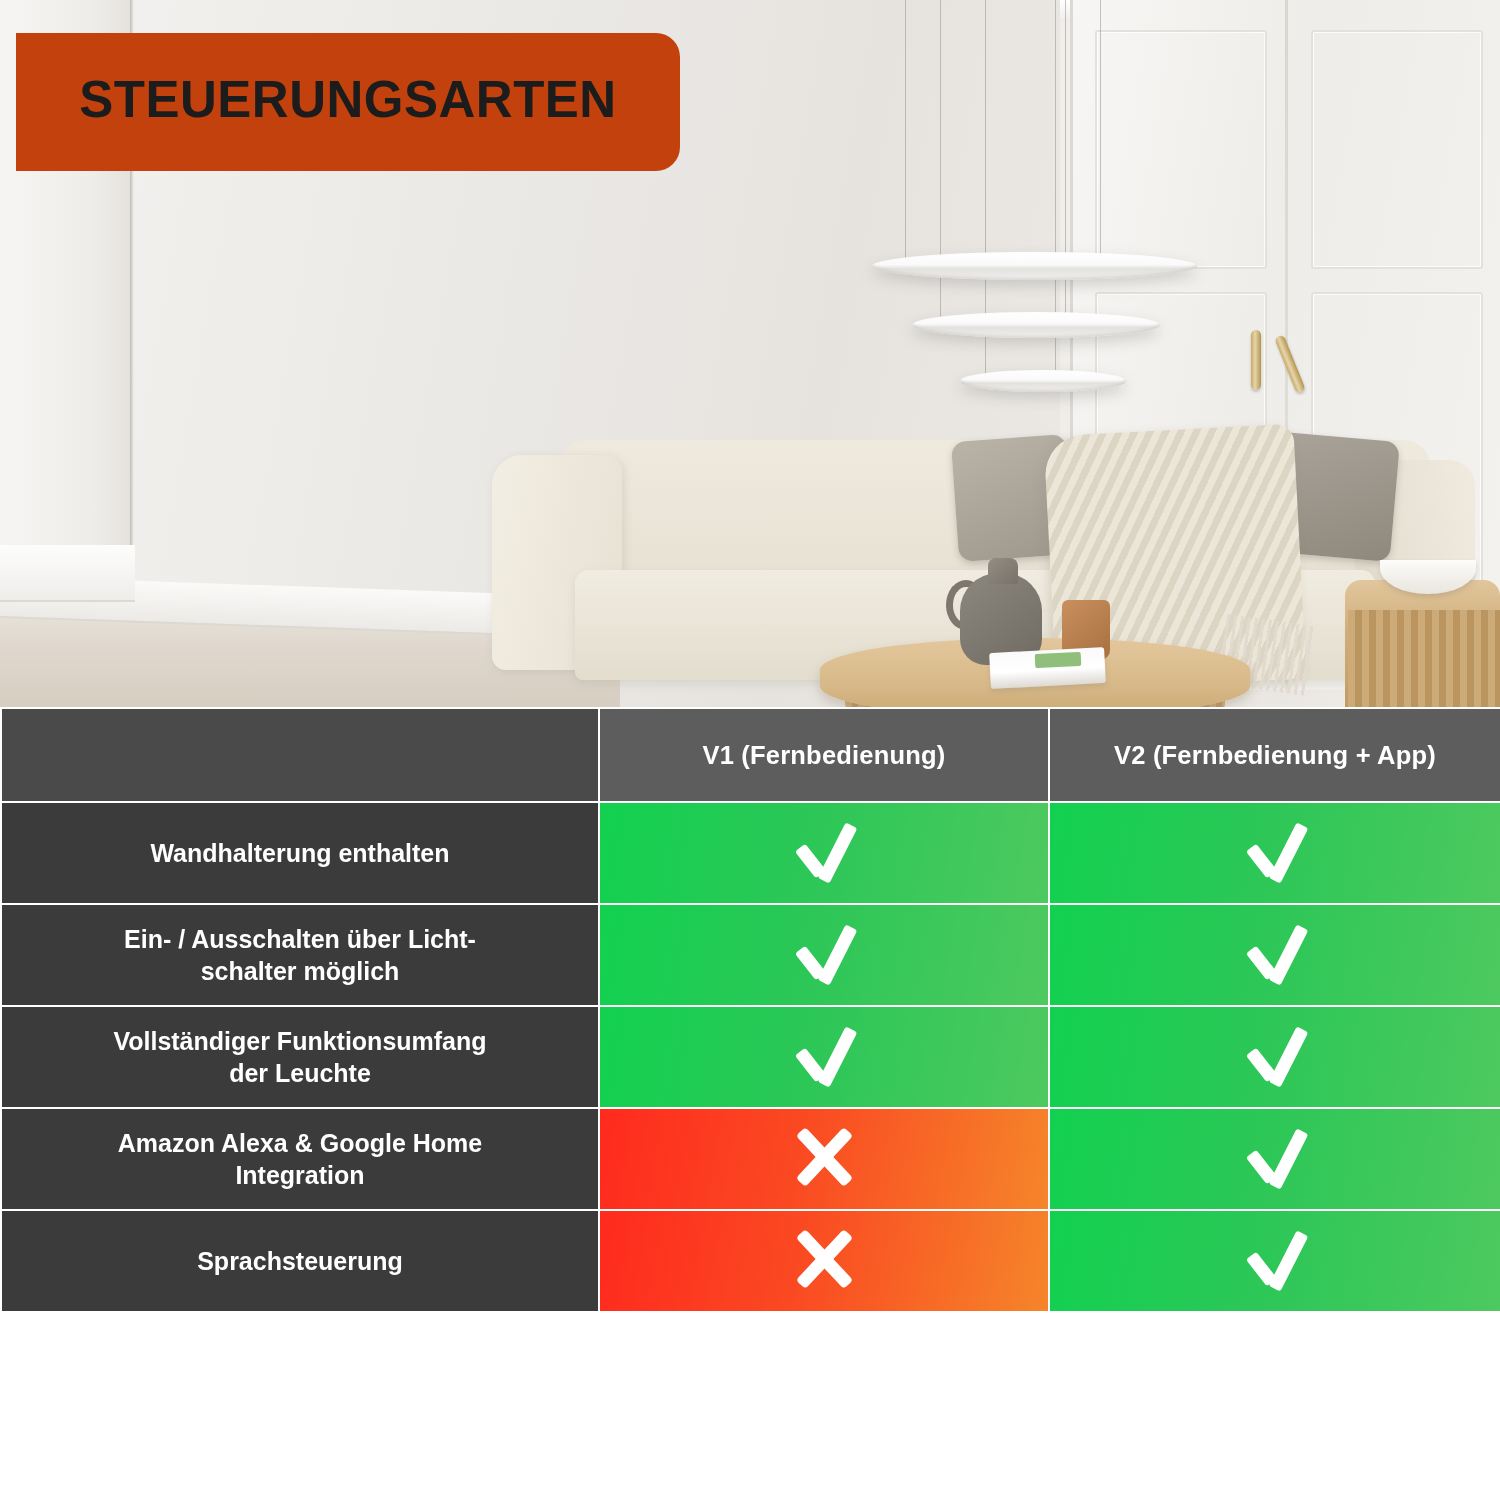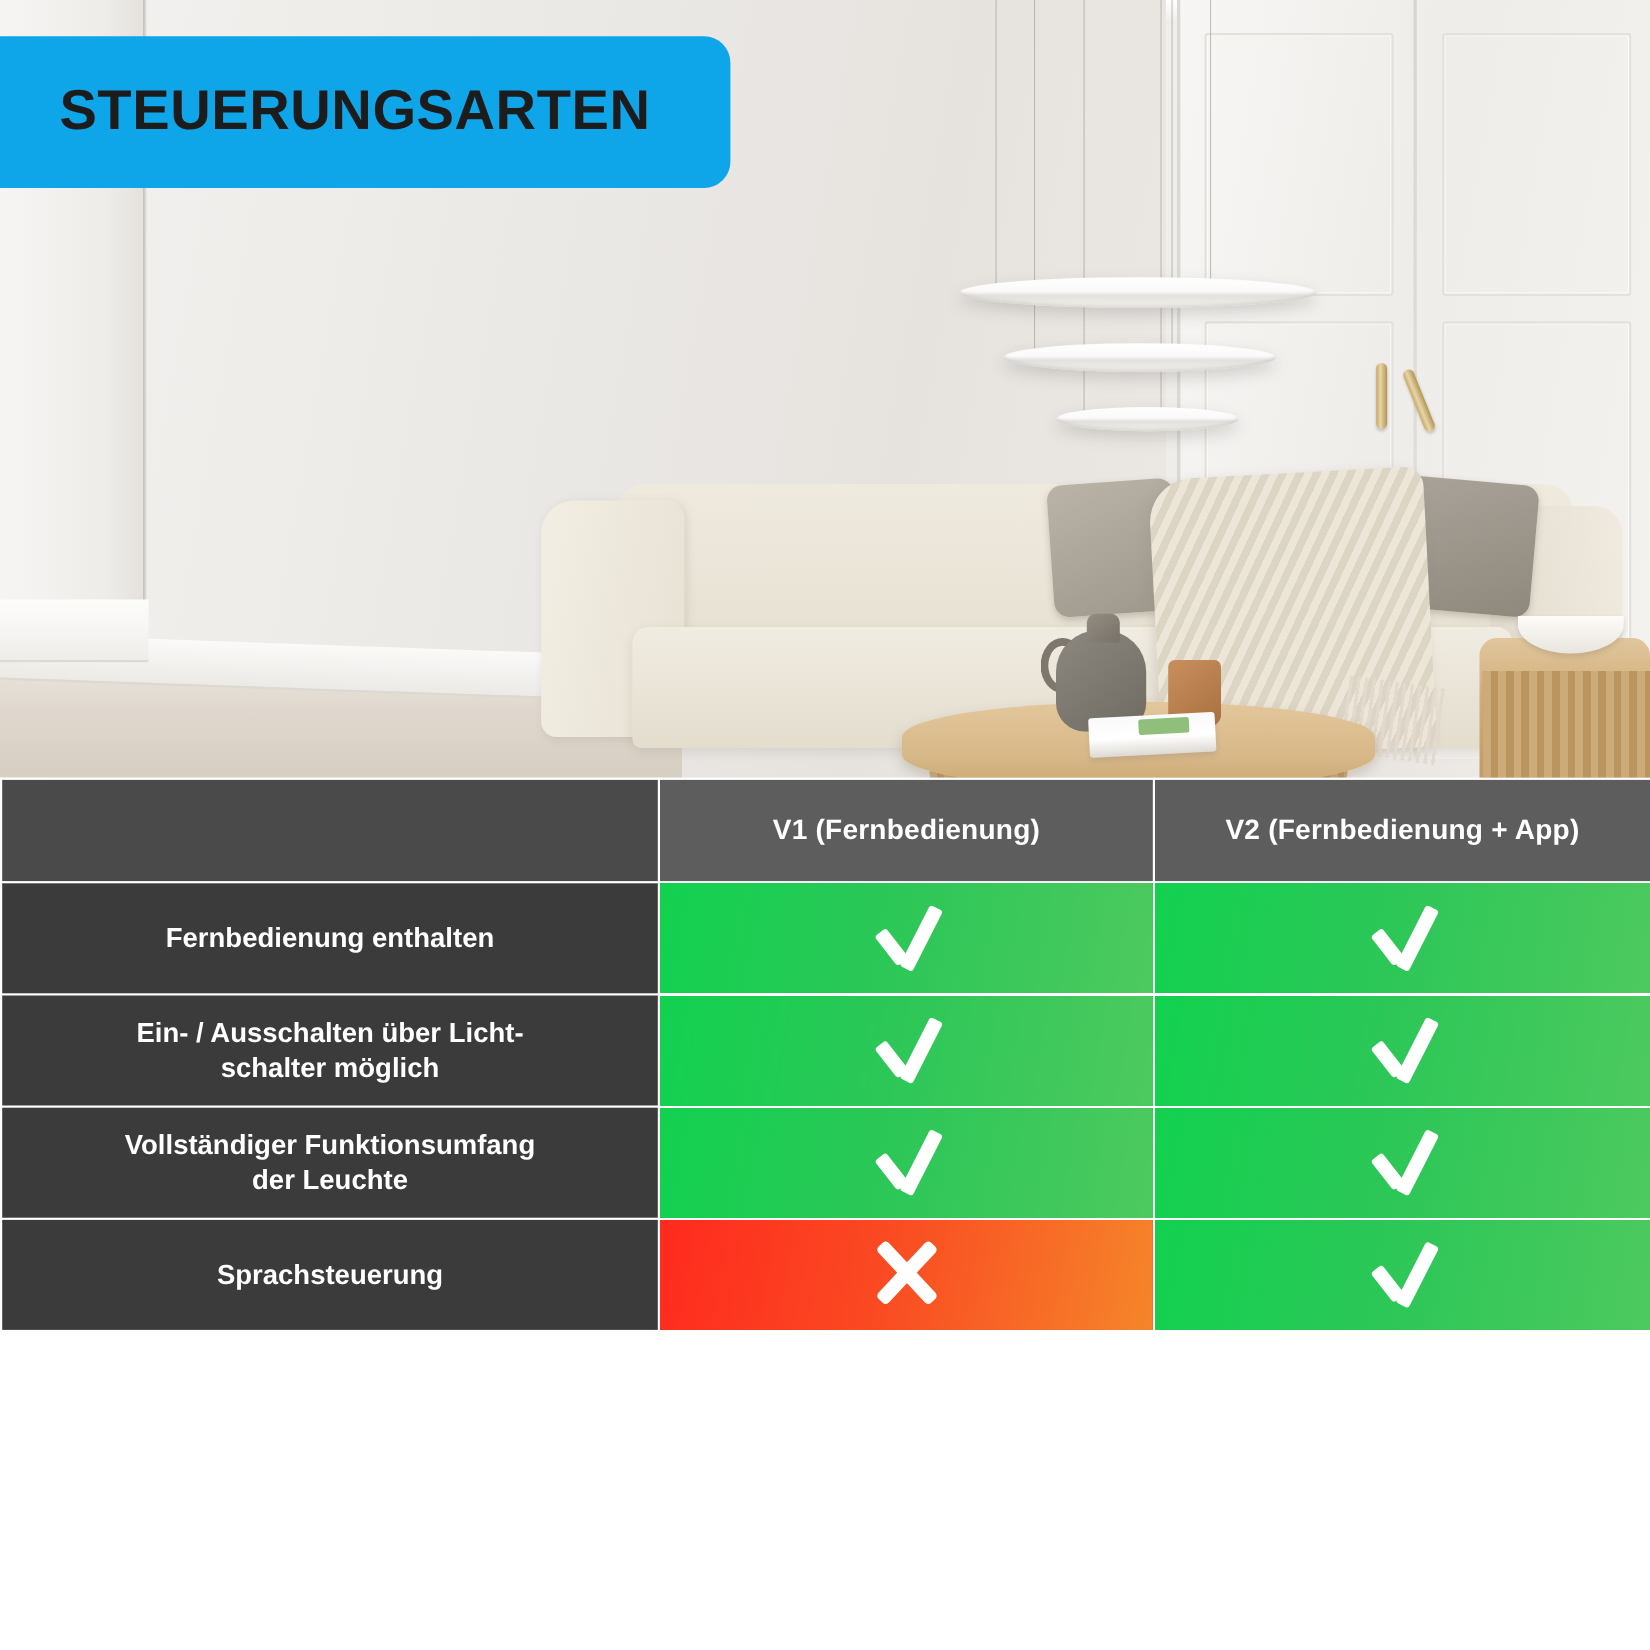--- a/index.html
+++ b/index.html
@@ -269,27 +269,28 @@
     left: 1035px; top: 653px;
     width: 46px; height: 14px;
     background: #8fbf7a;
     border-radius: 2px;
     transform: rotate(-3deg);
   }
 
   
   .title-card {
     position: absolute;
-    left: 0;
+    left: 16px;
     top: 33px;
     width: 664px;
     padding: 36px 54px 40px 54px;
-    background: #0ea5e9;
+    background: #c2410c;
     border-radius: 0 24px 24px 0;
     box-sizing: border-box;
+    text-align: center;
   }
   .title-card h1 {
     margin: 0;
     font-size: 51px;
     line-height: 1.22;
     letter-spacing: 0.5px;
     font-weight: 800;
     color: #1c1c1c;
     text-transform: uppercase;
     font-family: "Liberation Sans", sans-serif;
@@ -464,32 +465,37 @@
   </colgroup>
   <thead>
     <tr>
       <th class="head-blank"></th>
       <th class="head-cell">V1 (Fernbedienung)</th>
       <th class="head-cell">V2 (Fernbedienung + App)</th>
     </tr>
   </thead>
   <tbody>
     <tr>
-      <td class="feat-cell">Fernbedienung enthalten</td>
+      <td class="feat-cell">Wandhalterung enthalten</td>
       <td class="mark-cell yes"><span class="glyph check"></span></td>
       <td class="mark-cell yes"><span class="glyph check"></span></td>
     </tr>
     <tr>
       <td class="feat-cell">Ein- / Ausschalten über Licht-<br>schalter möglich</td>
       <td class="mark-cell yes"><span class="glyph check"></span></td>
       <td class="mark-cell yes"><span class="glyph check"></span></td>
     </tr>
     <tr>
       <td class="feat-cell">Vollständiger Funktionsumfang<br>der Leuchte</td>
       <td class="mark-cell yes"><span class="glyph check"></span></td>
+      <td class="mark-cell yes"><span class="glyph check"></span></td>
+    </tr>
+    <tr>
+      <td class="feat-cell">Amazon Alexa &amp; Google Home<br>Integration</td>
+      <td class="mark-cell no"><span class="glyph cross"></span></td>
       <td class="mark-cell yes"><span class="glyph check"></span></td>
     </tr>
     <tr>
       <td class="feat-cell">Sprachsteuerung</td>
       <td class="mark-cell no"><span class="glyph cross"></span></td>
       <td class="mark-cell yes"><span class="glyph check"></span></td>
     </tr>
   </tbody>
 </table>
 

